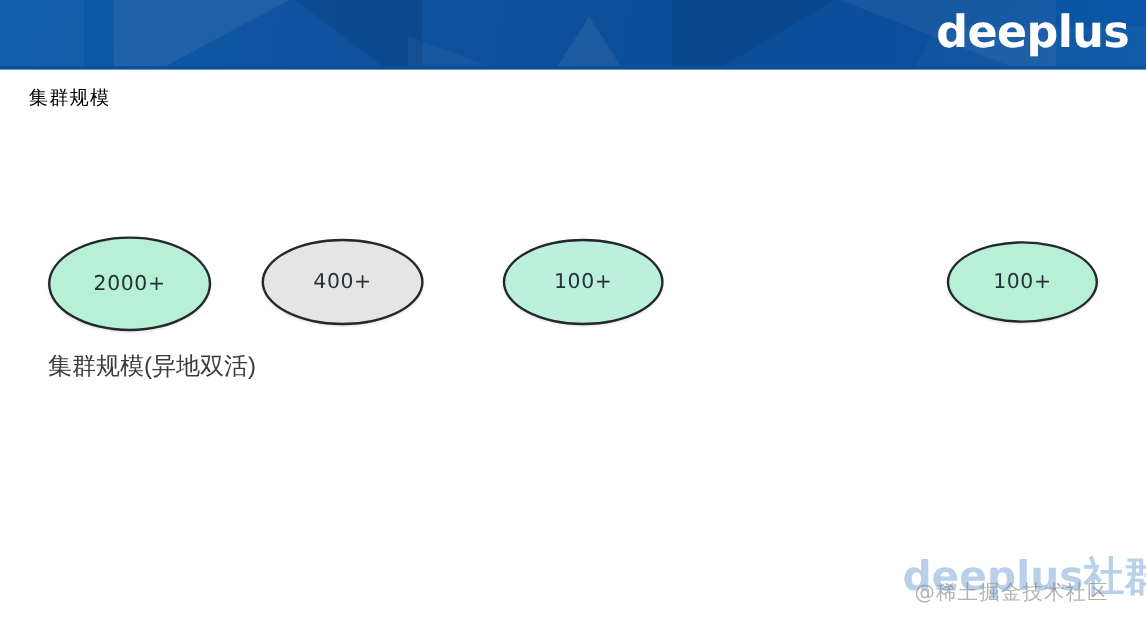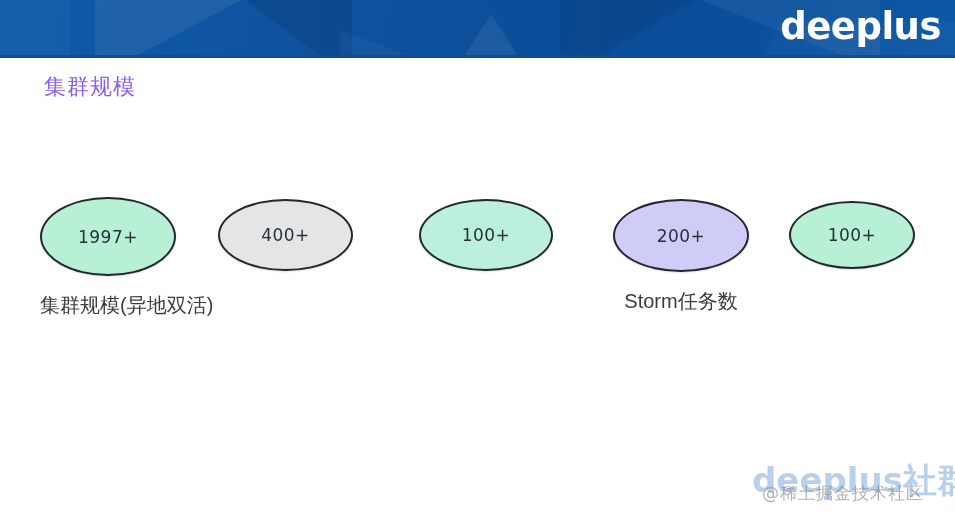--- a/index.html
+++ b/index.html
@@ -96,25 +96,25 @@
     font-size: 37px;
     font-weight: bold;
     letter-spacing: -0.5px;
     color: #ffffff;
     line-height: 46px;
   }
 
   
   #page-title {
     position: absolute;
-    left: 44px;
+    left: 24px;
     top: 72px;
     font-family: "DejaVu Serif", "Liberation Serif", serif;
-    font-size: 22px;
-    color: #8b5cf6;
+    font-size: 16px;
+    color: #000000;
     letter-spacing: 1px;
   }
 
   
   #ellipse-row {
     position: absolute;
     left: 0;
     top: 193px;
     width: 955px;
     height: 130px;
@@ -192,39 +192,33 @@
     <div class="poly p7"></div>
     <div id="logo">deeplus</div>
   </div>
   <div id="banner-underline"></div>
 
   <div id="page-title">集群规模</div>
 
   <div id="ellipse-row">
       <div class="metric" style="left: 40px; top: 4px; width: 136px;">
         <div class="ellipse" style="width: 136px; height: 79px; background: rgb(184, 240, 213); border-color: rgb(35, 40, 46);">
-          <span class="ellipse-value">1997+</span>
+          <span class="ellipse-value">2000+</span>
         </div>
         <div class="metric-label">集群规模(异地双活)</div>
       </div>
       <div class="metric" style="left: 218px; top: 6px; width: 135px;">
         <div class="ellipse" style="width: 135px; height: 72px; background: #e5e5e5; border-color: rgb(35, 40, 46);">
           <span class="ellipse-value">400+</span>
         </div>
       </div>
       <div class="metric" style="left: 419px; top: 6px; width: 134px;">
         <div class="ellipse" style="width: 134px; height: 72px; background: rgb(189, 240, 220); border-color: rgb(35, 40, 46);">
           <span class="ellipse-value">100+</span>
         </div>
-      </div>
-      <div class="metric" style="left: 613px; top: 6px; width: 136px;">
-        <div class="ellipse" style="width: 136px; height: 73px; background: rgb(207, 205, 247); border-color: rgb(35, 40, 46);">
-          <span class="ellipse-value">200+</span>
-        </div>
-        <div class="metric-label">Storm任务数</div>
       </div>
       <div class="metric" style="left: 789px; top: 8px; width: 126px;">
         <div class="ellipse" style="width: 126px; height: 68px; background: rgb(184, 240, 213); border-color: rgb(35, 40, 46);">
           <span class="ellipse-value">100+</span>
         </div>
       </div>
     </div>
 
   <div id="watermark-brand">
     <span>deeplus</span><span class="cn">社群</span>

